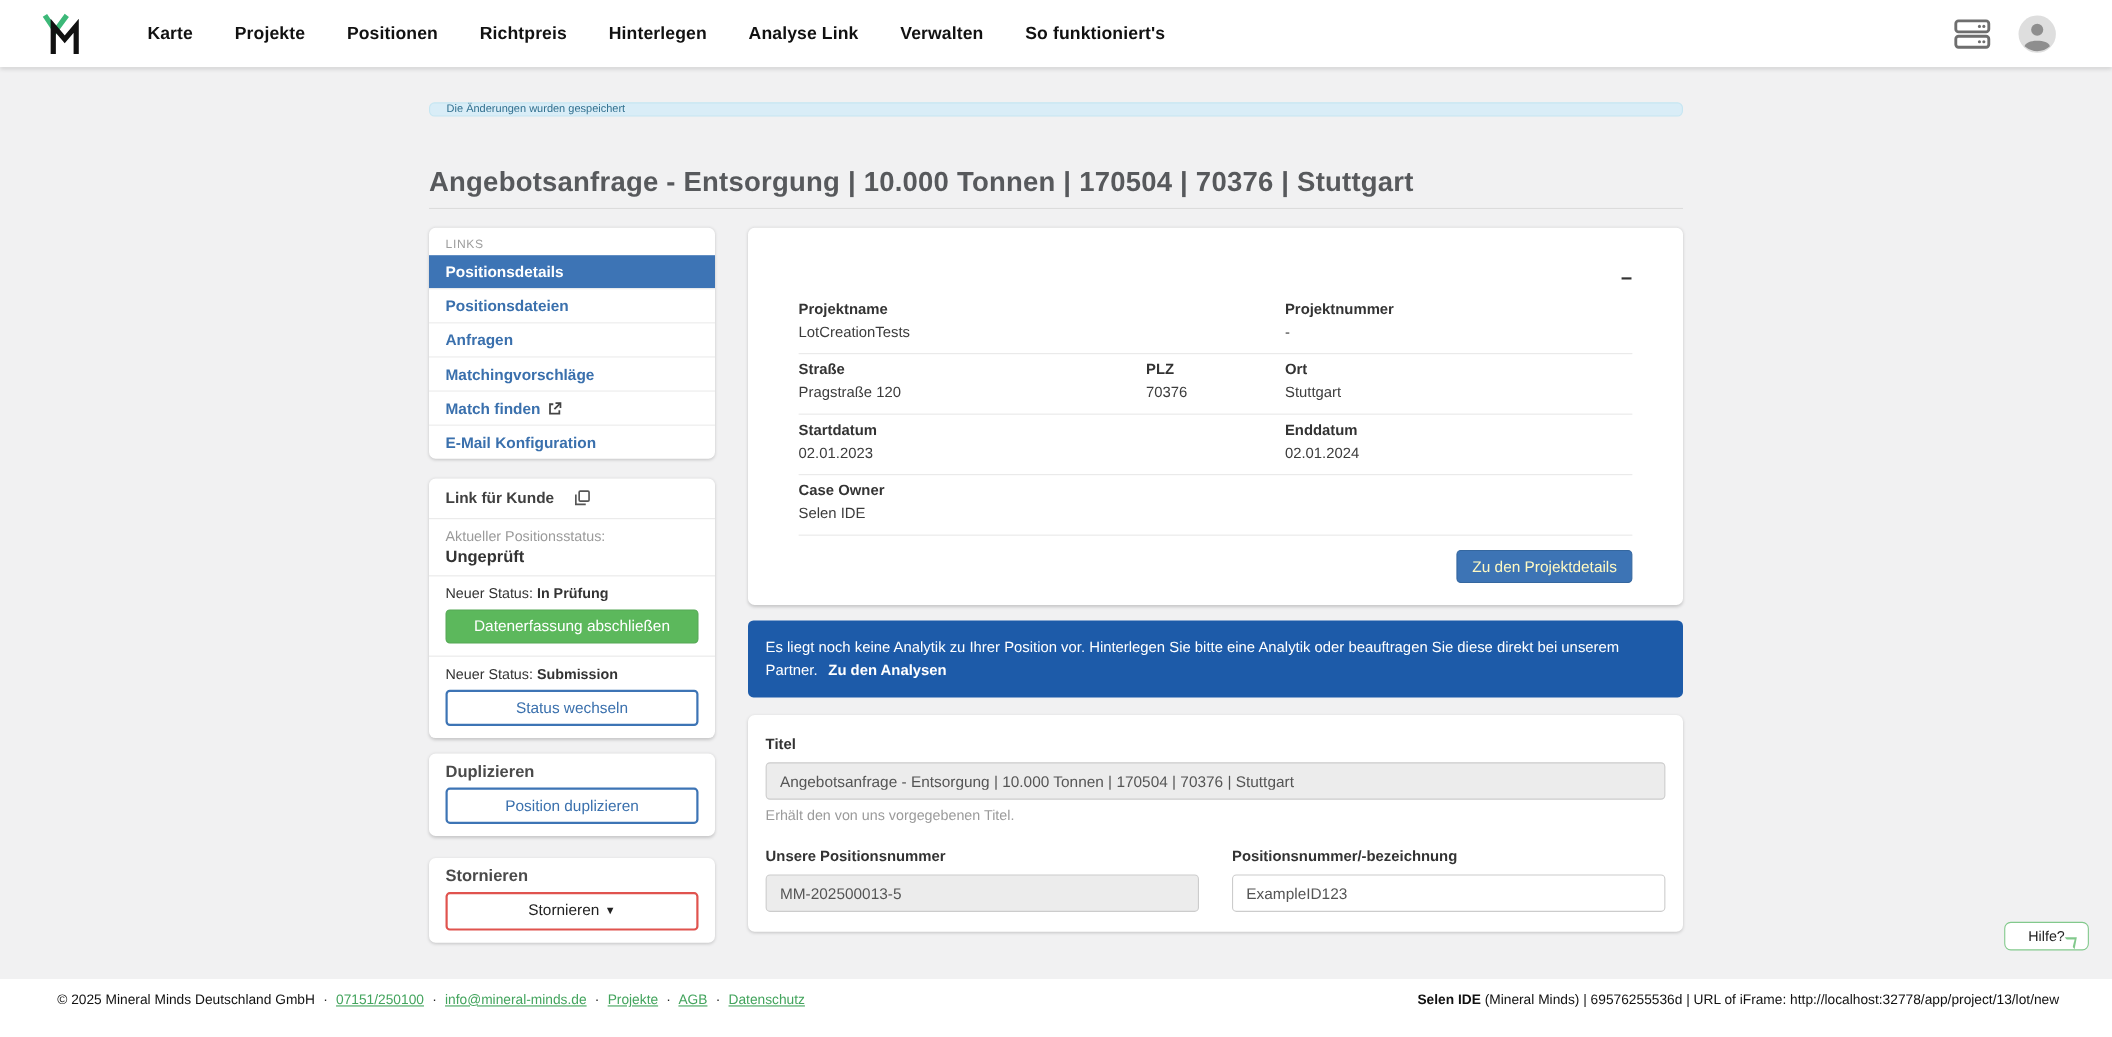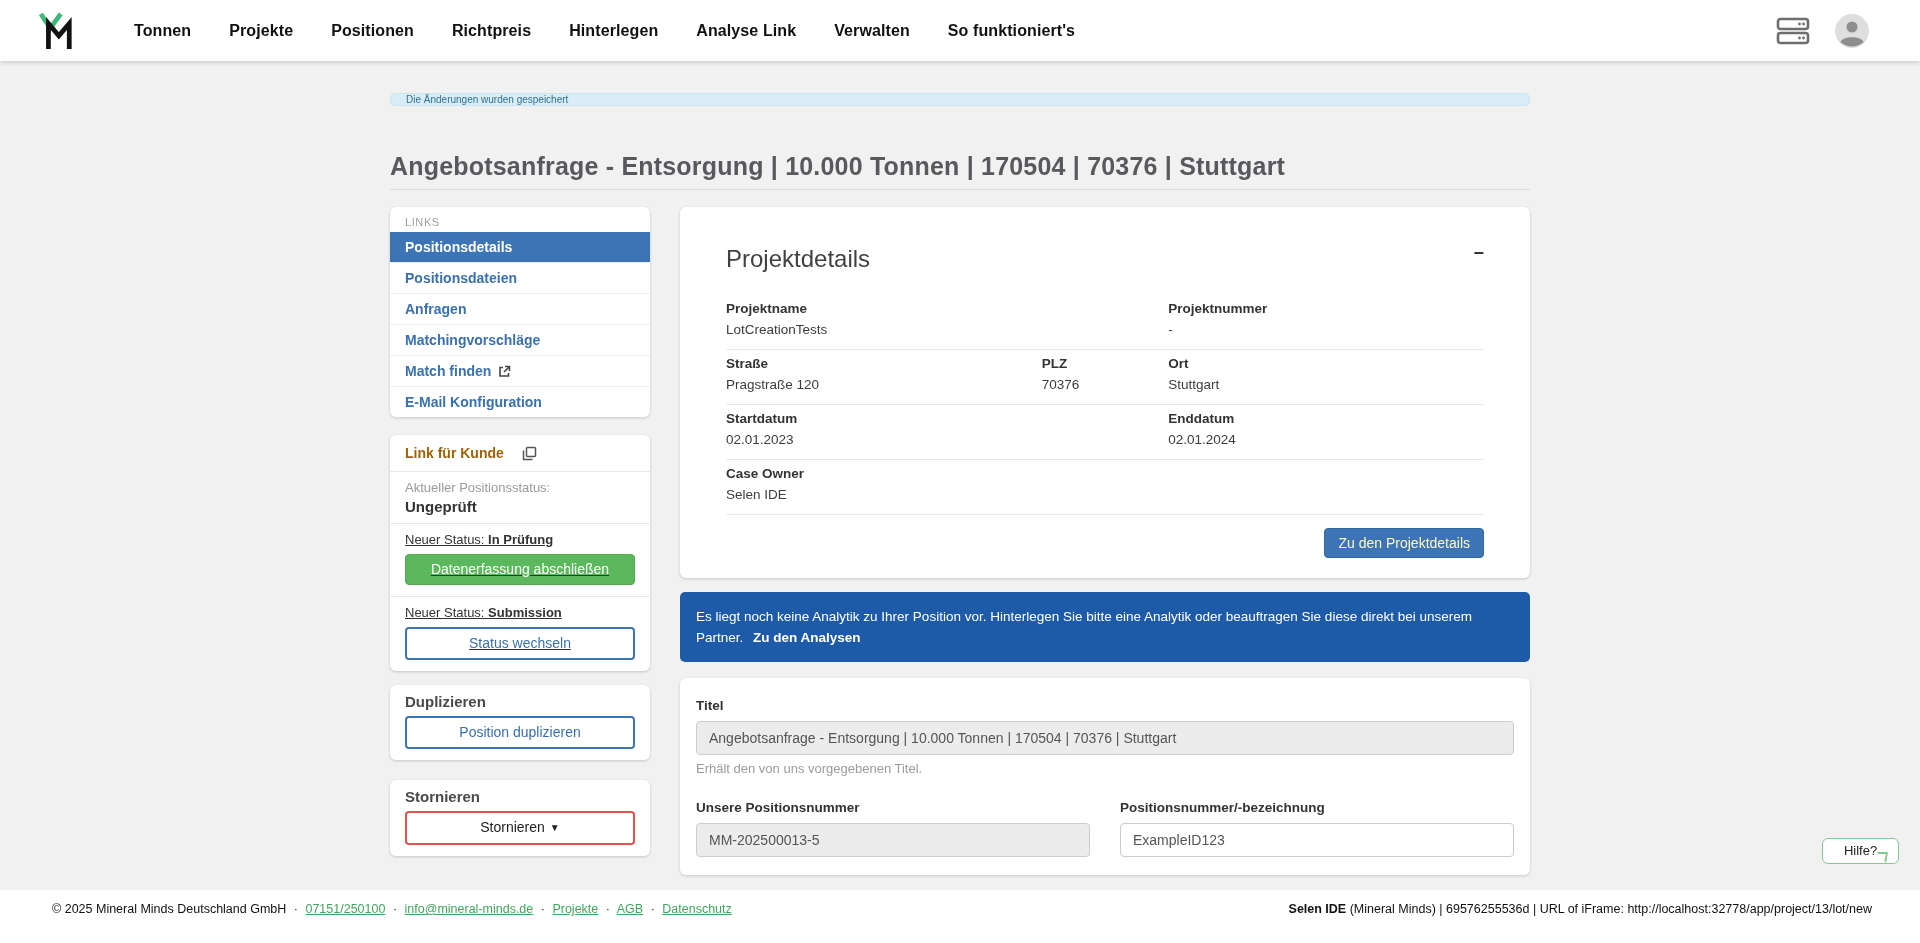--- a/index.html
+++ b/index.html
@@ -34,31 +34,31 @@
   
   .links-header { padding:9px 15px 4px; font-size:11px; color:#9e9e9e; letter-spacing:.6px; }
   .link-item { padding:6px 15px; font-size:14px; font-weight:700; color:#3a70ad;
                border-top:1px solid #ececec; cursor:pointer; line-height:18px; display:flex; align-items:center; gap:7px;}
   .link-item.active { background:#3d74b5; color:#fff; border-top-color:#3d74b5; }
   .ext-icon svg { display:block; }
 
   .status-card { margin-top:18px; }
   .sect { padding:8px 15px; border-top:1px solid #e9e9e9; }
   .sect:first-child { border-top:none; padding:9px 15px; }
-  .cust-link { font-size:14px; font-weight:700; color:#a16207; cursor:pointer; display:inline-flex; align-items:center; gap:18px; }
+  .cust-link { font-size:14px; font-weight:700; color:#404040; cursor:pointer; display:inline-flex; align-items:center; gap:18px; }
   .muted { font-size:13px; color:#9a9a9a; }
   .status-val { font-size:15px; font-weight:700; color:#333; margin-top:3px; }
   .next-label { font-size:13px; color:#333; margin-bottom:7px; }
   .next-label b { font-weight:700; }
   .btn { display:block; width:100%; border-radius:4px; font-size:14px; text-align:center;
          padding:6px 10px; cursor:pointer; font-family:inherit; line-height:17px; }
   .btn-green { background:#5cb85c; border:1px solid #54a754; color:#fff; }
   .btn-outline-blue { background:#fff; border:2px solid #3d74b5; color:#3a70ad; font-weight:400; }
   .btn-outline-red { background:#fff; border:2px solid #e0534e; color:#222; }
-  .sect-pad-btm { padding-bottom:11px;text-decoration:underline; }
+  .sect-pad-btm { padding-bottom:11px; }
 
   .mini-card { margin-top:14px; padding:8px 15px 11px; }
   .mini-title { font-size:15px; font-weight:700; color:#4a4a4a; margin-bottom:6px; }
   .caret { font-size:10px; margin-left:5px; position:relative; top:-1px; }
 
   
   .pd-card { padding:38px 46px 20px; position:relative; }
   .pd-title { font-size:24px; font-weight:400; color:#3f4142; }
   .collapse-btn { position:absolute; top:36px; right:46px; font-size:18px; font-weight:700; color:#333; cursor:pointer; line-height:20px; }
   .pd-rows { margin-top:26px; }
@@ -106,21 +106,21 @@
 </style>
 </head>
 <body>
 
 <header class="navbar">
   <svg class="logo" viewBox="0 0 38 42">
     <polyline points="3,3 13,18 24,3" fill="none" stroke="#3cb878" stroke-width="5"></polyline>
     <polyline points="11,40 11,13 22,26 33,13 33,40" fill="none" stroke="#111" stroke-width="5"></polyline>
   </svg>
   <nav class="nav-menu">
-    <span class="nav-item">Tonnen</span>
+    <span class="nav-item">Karte</span>
     <span class="nav-item">Projekte</span>
     <span class="nav-item">Positionen</span>
     <span class="nav-item">Richtpreis</span>
     <span class="nav-item">Hinterlegen</span>
     <span class="nav-item">Analyse Link</span>
     <span class="nav-item">Verwalten</span>
     <span class="nav-item">So funktioniert's</span>
   </nav>
   <div class="nav-right">
     <span class="icon-btn">
@@ -220,21 +220,20 @@
           <button class="btn btn-outline-red">
             <span>Stornieren</span><span class="caret">▼</span>
           </button>
         </div>
 
       </aside>
 
       <main class="main-col">
 
         <div class="card pd-card">
-          <h2 class="pd-title">Projektdetails</h2>
           <span class="collapse-btn">−</span>
 
           <div class="pd-rows">
             <div class="pd-row">
               <div class="pd-field w7">
                 <div class="f-label">Projektname</div>
                 <div class="f-value">LotCreationTests</div>
               </div>
               <div class="pd-field w5">
                 <div class="f-label">Projektnummer</div>

